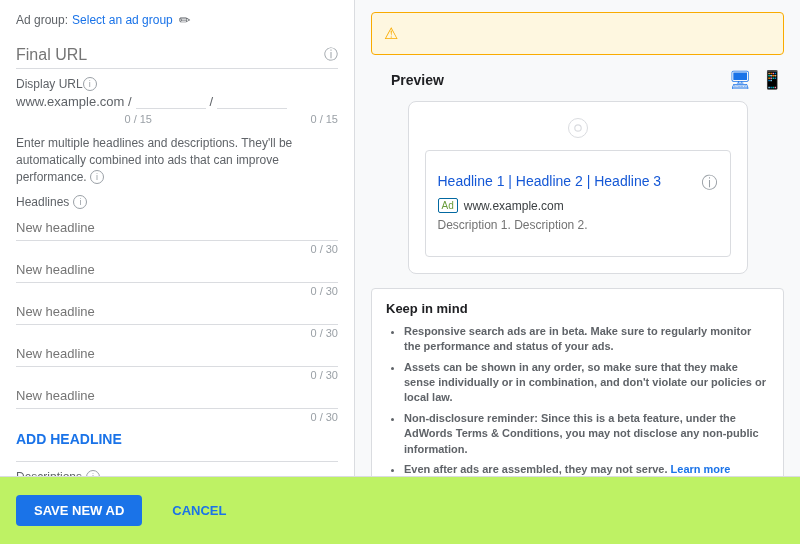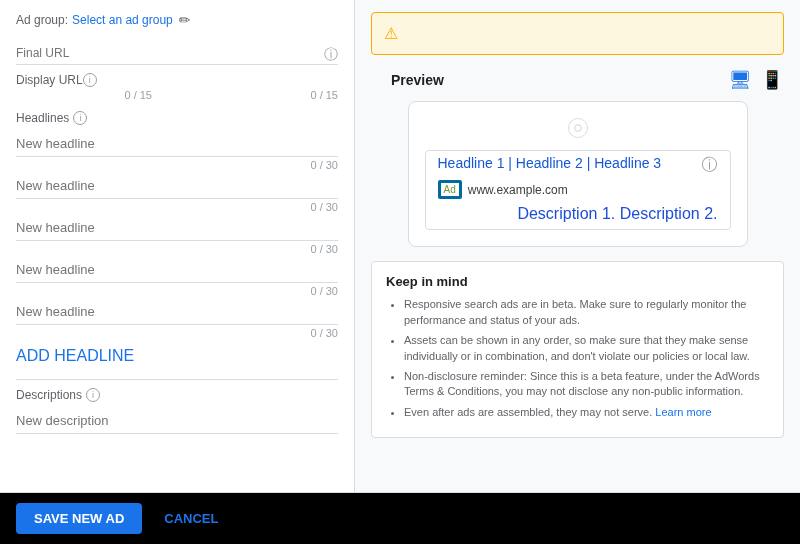--- a/index.html
+++ b/index.html
@@ -71,21 +71,21 @@
       border: 1px solid #9aa0a6;
       font-size: 9px;
       color: #9aa0a6;
       cursor: pointer;
     }
     .text-input {
       width: 100%;
       border: none;
       border-bottom: 1px solid #dadce0;
       padding: 4px 0;
-      font-size: 12px;
+      font-size: 16px;
       color: #202124;
       outline: none;
       background: transparent;
     }
     .display-url-row {
       display: flex;
       align-items: center;
       margin-bottom: 4px;
     }
     .display-url-base {
@@ -138,22 +138,22 @@
       border: none;
       border-bottom: 1px solid #dadce0;
       padding: 5px 0;
       font-size: 13px;
       color: #9aa0a6;
       outline: none;
       background: transparent;
     }
     .add-link {
       color: #1a73e8;
-      font-size: 16px;
-      font-weight: normal;
+      font-size: 14px;
+      font-weight: bold;
       cursor: pointer;
       padding: 6px 0;
       display: block;
       margin-bottom: 4px;
     }
     .divider {
       border: none;
       border-top: 1px solid #dadce0;
       margin: 8px 0;
     }
@@ -234,21 +234,21 @@
       height: 20px;
       border-radius: 50%;
       border: 1px solid #dadce0;
       display: flex;
       align-items: center;
       justify-content: center;
     }
     .ad-preview-inner {
       border: 1px solid #dadce0;
       border-radius: 4px;
-      padding: 4px 12px;
+      padding: 22px 12px;
     }
     .ad-headline {
       color: #1558d6;
       font-size: 14px;
       font-weight: normal;
       margin-bottom: 4px;
       display: flex;
       justify-content: space-between;
       align-items: flex-start;
     }
@@ -256,35 +256,34 @@
       color: #1558d6;
     }
     .ad-label-row {
       display: flex;
       align-items: center;
       gap: 6px;
       margin-bottom: 4px;
     }
     .ad-badge {
       background: #fff;
-      border: 3px solid #0369a1;
+      border: 1px solid #0369a1;
       color: #6a9c3b;
       font-size: 10px;
       padding: 1px 3px;
       border-radius: 2px;
     }
     .ad-display-url {
       color: #3c4043;
       font-size: 12px;
     }
     .ad-description {
-      font-size: 16px;
-      color: #1d4ed8;
+      font-size: 12px;
+      color: #737373;
       line-height: 1.4;
-      text-align: right;
     }
     .preview-note {
       font-size: 11px;
       color: #5f6368;
       line-height: 1.4;
       max-width: 340px;
       margin: 0 auto;
     }
     
     .keep-in-mind {
@@ -294,38 +293,39 @@
       padding: 12px 14px;
     }
     .keep-in-mind-title {
       font-size: 13px;
       font-weight: bold;
       margin-bottom: 8px;
       color: #202124;
     }
     .keep-in-mind ul {
       padding-left: 18px;
+      font-weight: bold;
     }
     .keep-in-mind li {
       font-size: 11px;
       color: #5f6368;
       margin-bottom: 5px;
       line-height: 1.4;
     }
     .keep-in-mind .link {
       color: #1a73e8;
       cursor: pointer;
     }
     
     .footer {
-      background: #000000;
+      background: #bef264;
       border-top: 1px solid #dadce0;
-      padding: 10px 16px;
-      display: flex;
-      gap: 12px;
+      padding: 18px 16px;
+      display: flex;
+      gap: 20px;
       align-items: center;
     }
     .btn-save {
       background: #1a73e8;
       color: #fff;
       border: none;
       border-radius: 4px;
       padding: 8px 18px;
       font-size: 13px;
       font-weight: bold;
@@ -371,26 +371,36 @@
           <input class="text-input" type="text" placeholder="Final URL" style="">
           <span class="url-info-icon">ⓘ</span>
         </div>
       </div>
 
       <div class="field-row">
         <div class="field-label">
           <span>Display URL</span>
           <span class="info-icon">i</span>
         </div>
+        <div class="display-url-row">
+          <span class="display-url-base">www.example.com /</span>
+          <input class="display-url-input" type="text" style="">
+          <span class="display-url-slash">/</span>
+          <input class="display-url-input" type="text" style="">
+        </div>
         <div style="display:flex; justify-content: flex-end; gap: 50px;">
           <span class="char-count-row" style="flex:1; justify-content:flex-end;">0 / 15</span>
           <span class="char-count-row" style="flex:1; justify-content:flex-end;">0 / 15</span>
         </div>
       </div>
 
+      <div class="hint-text">
+        <span>Enter multiple headlines and descriptions. They'll be automatically combined into ads that can improve performance.</span>
+        <span class="info-icon">i</span>
+      </div>
 
       <div class="section-label">
         <span>Headlines</span>
         <span class="info-icon">i</span>
       </div>
 
       <div class="headline-input-wrap">
         <input class="headline-input" type="text" placeholder="New headline" style="">
       </div>
 

